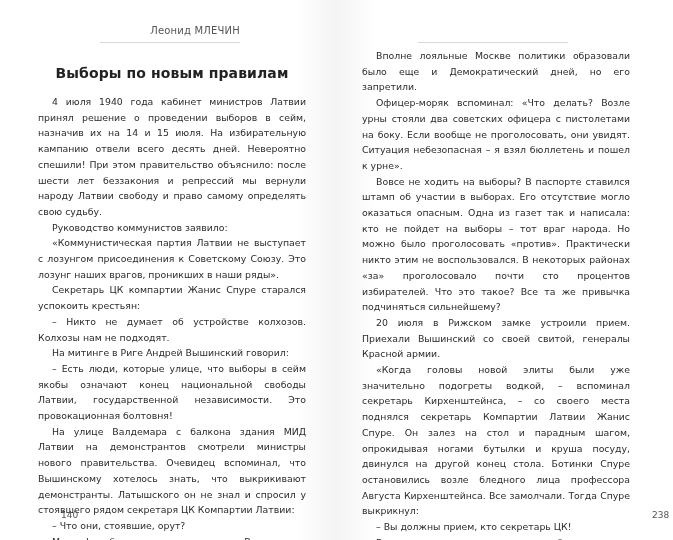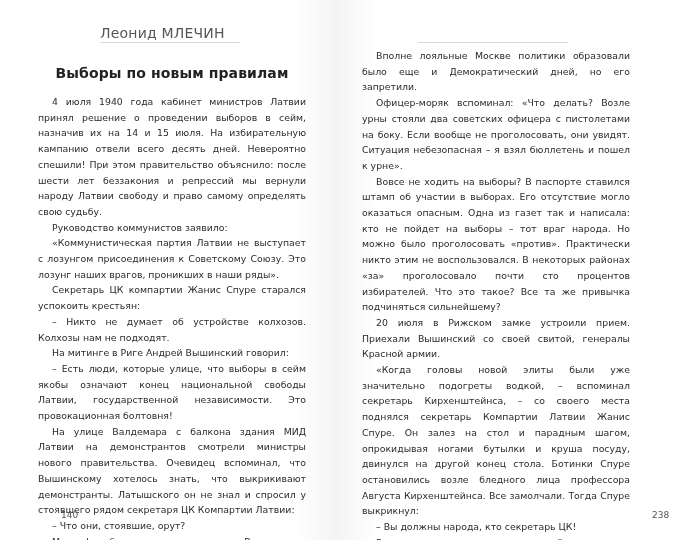--- a/index.html
+++ b/index.html
@@ -8,21 +8,21 @@
     background:#ffffff;
     font-family:"DejaVu Sans", sans-serif;
     color:#2a2a2a;
     position:relative;
   }
   .spread { position:absolute; left:0; top:0; width:673px; height:540px; }
   .page { position:absolute; top:0; height:540px; }
   .page.left { left:0; width:336px; background:linear-gradient(to right,#ffffff 0%,#ffffff 88%,#f4f4f4 100%); }
   .page.right { left:336px; width:337px; background:linear-gradient(to left,#ffffff 0%,#ffffff 88%,#f4f4f4 100%); }
   .running-head {
-    position:absolute; top:25px; font-size:14px; color:#555; text-align:left;
+    position:absolute; top:25px; font-size:10px; color:#555; text-align:right;
     letter-spacing:0.2px;
   }
   .left .running-head { left:100px; width:140px; }
   .right .running-head { left:40px; width:230px; }
   .head-rule {
     position:absolute; top:42px; height:1px; background:#d8d8d8;
   }
   .left .head-rule { left:100px; width:140px; }
   .right .head-rule { left:82px; width:150px; }
   .chapter-title {
@@ -66,20 +66,20 @@
   </div>
 
   <div class="page right">
     <div class="head-rule"></div>
     <div class="text">
       <p>Вполне лояльные Москве политики образовали было еще и Демократический дней, но его запретили.</p>
       <p>Офицер-моряк вспоминал: «Что делать? Возле урны стояли два советских офицера с пистолетами на боку. Если вообще не проголосовать, они увидят. Ситуация небезопасная – я взял бюллетень и пошел к урне».</p>
       <p>Вовсе не ходить на выборы? В паспорте ставился штамп об участии в выборах. Его отсутствие могло оказаться опасным. Одна из газет так и написала: кто не пойдет на выборы – тот враг народа. Но можно было проголосовать «против». Практически никто этим не воспользовался. В некоторых районах «за» проголосовало почти сто процентов избирателей. Что это такое? Все та же привычка подчиняться сильнейшему?</p>
       <p>20 июля в Рижском замке устроили прием. Приехали Вышинский со своей свитой, генералы Красной армии.</p>
       <p>«Когда головы новой элиты были уже значительно подогреты водкой, – вспоминал секретарь Кирхенштейнса, – со своего места поднялся секретарь Компартии Латвии Жанис Спуре. Он залез на стол и парадным шагом, опрокидывая ногами бутылки и круша посуду, двинулся на другой конец стола. Ботинки Спуре остановились возле бледного лица профессора Августа Кирхенштейнса. Все замолчали. Тогда Спуре выкрикнул:</p>
-      <p>– Вы должны народа, кто секретарь ЦК!</p>
+      <p>– Вы должны прием, кто секретарь ЦК!</p>
       <p>Вышколенная прислуга унесла разбитую посуду, и пир с музыкой продолжился».</p>
 
     </div>
     <div class="folio">238</div>
   </div>
 
 </div>
 
 </body></html>

